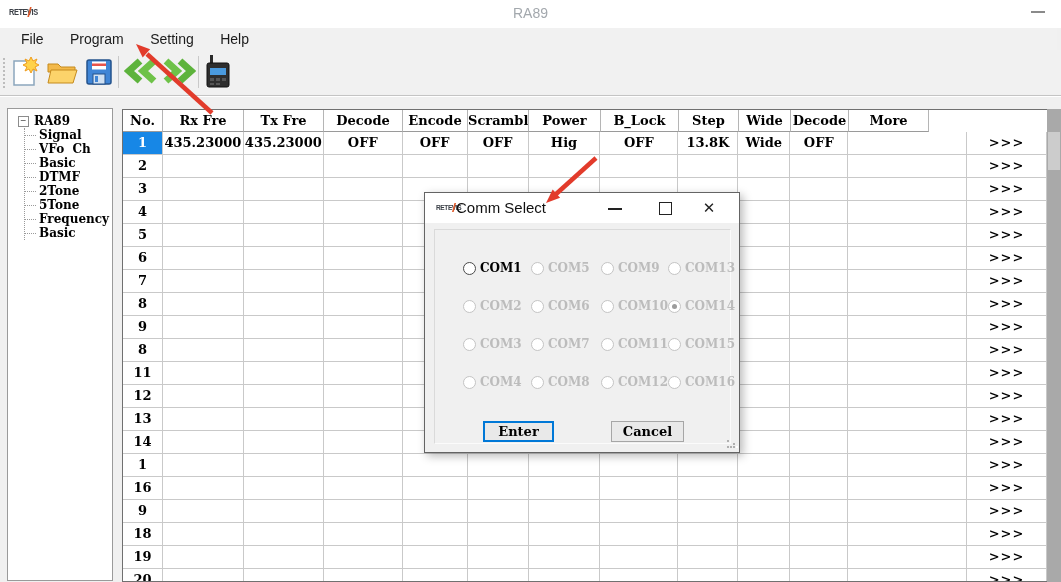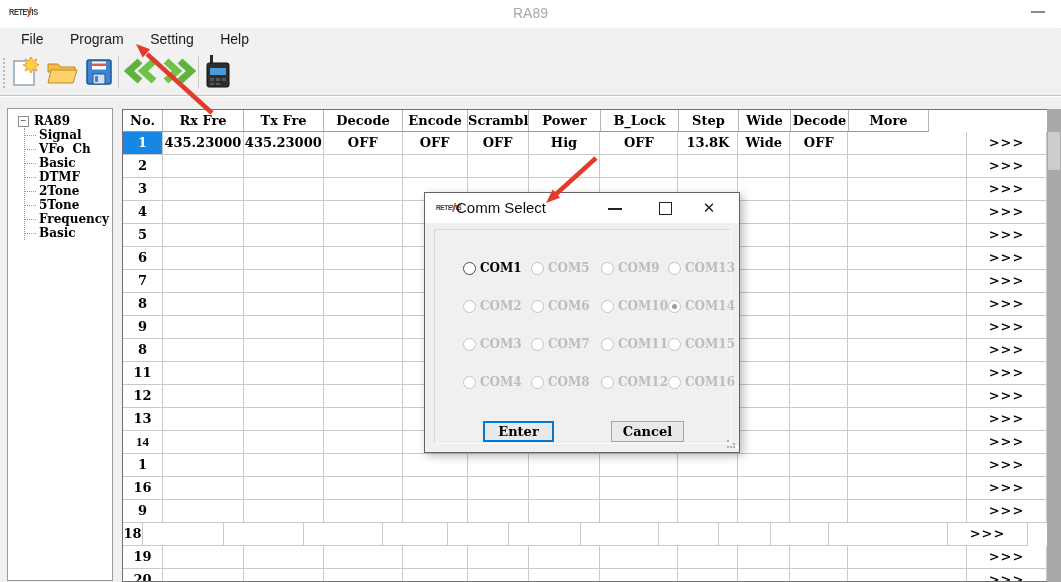--- a/index.html
+++ b/index.html
@@ -405,21 +405,21 @@
         <div class="td" style="width: 61px;"></div>
         <div class="td" style="width: 72px;"></div>
         <div class="td" style="width: 78px;"></div>
         <div class="td" style="width: 60px;"></div>
         <div class="td" style="width: 52px;"></div>
         <div class="td" style="width: 58px;"></div>
         <div class="td" style="width: 119px;"></div>
         <div class="td more" style="width: 80px;">&gt;&gt;&gt;</div>
       </div>
       <div class="t-row">
-        <div class="td" style="width: 40px; font-family: Liberation Serif, serif;">14</div>
+        <div class="td" style="width: 40px;">14</div>
         <div class="td" style="width: 81px;"></div>
         <div class="td" style="width: 80px;"></div>
         <div class="td" style="width: 79px;"></div>
         <div class="td" style="width: 65px;"></div>
         <div class="td" style="width: 61px;"></div>
         <div class="td" style="width: 72px;"></div>
         <div class="td" style="width: 78px;"></div>
         <div class="td" style="width: 60px;"></div>
         <div class="td" style="width: 52px;"></div>
         <div class="td" style="width: 58px;"></div>
@@ -465,21 +465,21 @@
         <div class="td" style="width: 61px;"></div>
         <div class="td" style="width: 72px;"></div>
         <div class="td" style="width: 78px;"></div>
         <div class="td" style="width: 60px;"></div>
         <div class="td" style="width: 52px;"></div>
         <div class="td" style="width: 58px;"></div>
         <div class="td" style="width: 119px;"></div>
         <div class="td more" style="width: 80px;">&gt;&gt;&gt;</div>
       </div>
       <div class="t-row">
-        <div class="td" style="width: 20px;">18</div>
+        <div class="td" style="width: 40px;">18</div>
         <div class="td" style="width: 81px;"></div>
         <div class="td" style="width: 80px;"></div>
         <div class="td" style="width: 79px;"></div>
         <div class="td" style="width: 65px;"></div>
         <div class="td" style="width: 61px;"></div>
         <div class="td" style="width: 72px;"></div>
         <div class="td" style="width: 78px;"></div>
         <div class="td" style="width: 60px;"></div>
         <div class="td" style="width: 52px;"></div>
         <div class="td" style="width: 58px;"></div>

